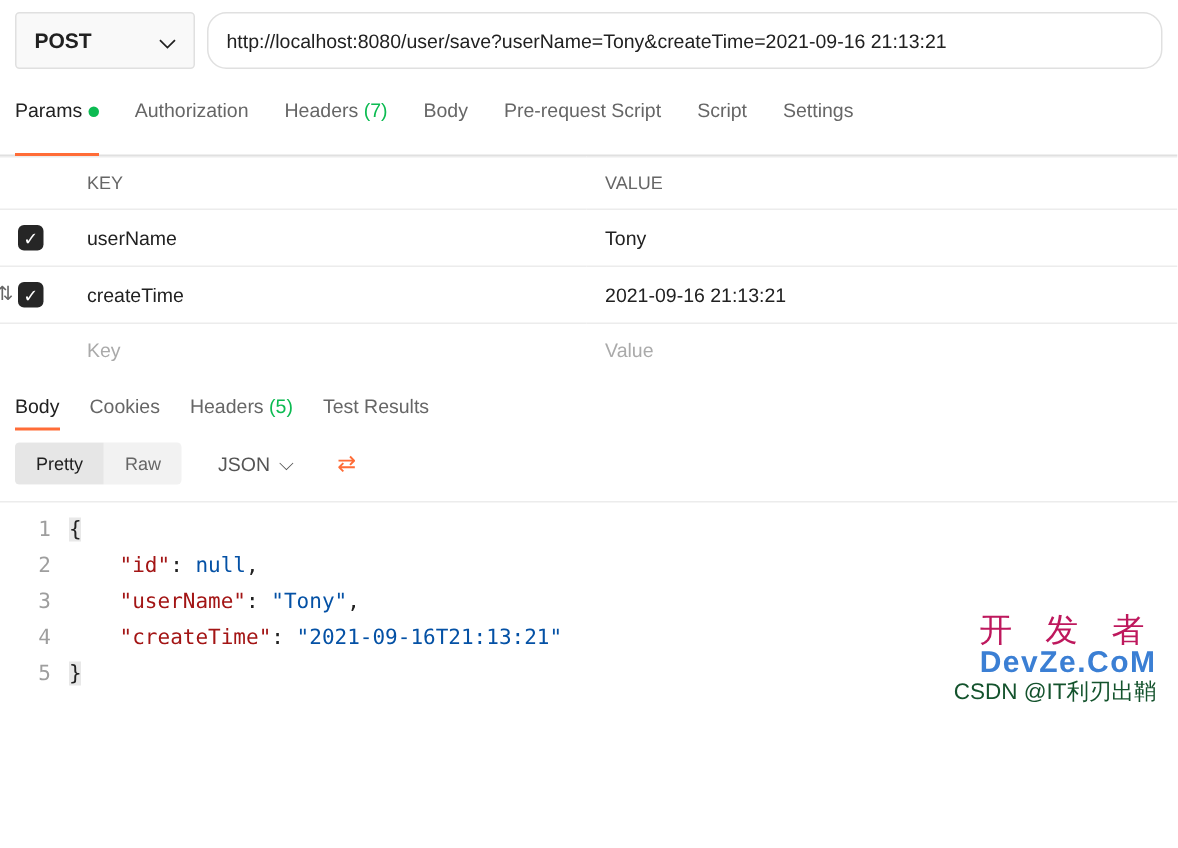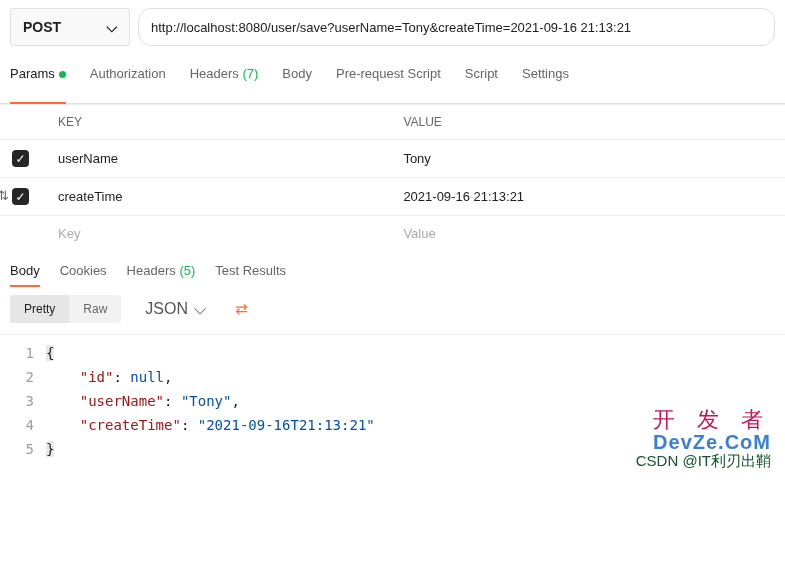--- a/index.html
+++ b/index.html
@@ -24,21 +24,21 @@
 .sort-icon { position: absolute; left: -2px; color: #666; font-size: 13px; }
 .param-row { position: relative; }
 .response-tabs { display: flex; align-items: center; gap: 20px; padding: 12px 10px 0 10px; }
 .rtab { padding-bottom: 8px; color: #666; cursor: pointer; font-size: 13px; position: relative; }
 .rtab.active { color: #212121; }
 .rtab.active::after { content: ""; position: absolute; bottom: -1px; left: 0; right: 0; height: 2px; background: #ff6c37; }
 .body-toolbar { display: flex; align-items: center; gap: 0; padding: 8px 10px 10px 10px; border-bottom: 1px solid #ececec; }
 .view-tabs { display: flex; background: #f2f2f2; border-radius: 3px; overflow: hidden; }
 .view-tab { padding: 7px 14px; font-size: 12px; color: #666; cursor: pointer; }
 .view-tab.active { background: #e6e6e6; color: #212121; }
-.format-select { display: flex; align-items: flex-start; gap: 6px; padding: 6px 10px; margin-left: 14px; font-size: 16px; color: #555; cursor: pointer; border-radius: 3px; }
+.format-select { display: flex; align-items: center; gap: 6px; padding: 6px 10px; margin-left: 14px; font-size: 13px; color: #555; cursor: pointer; border-radius: 3px; }
 .wrap-btn { margin-left: 10px; padding: 6px 9px; cursor: pointer; color: #ff6c37; font-size: 15px; }
 .code-area { display: flex; font-family: "Consolas", "Monaco", monospace; font-size: 14px; padding: 6px 0 20px 0; }
 .gutter { width: 46px; text-align: right; color: #9e9e9e; padding-right: 12px; user-select: none; }
 .gutter div, .code div { line-height: 24px; height: 24px; }
 .code { flex: 1; }
 .tok-brace { color: #212121; background: #e8e8e8; }
 .tok-key { color: #a31515; }
 .tok-str { color: #0451a5; }
 .tok-null { color: #0451a5; }
 .tok-punc { color: #212121; }

